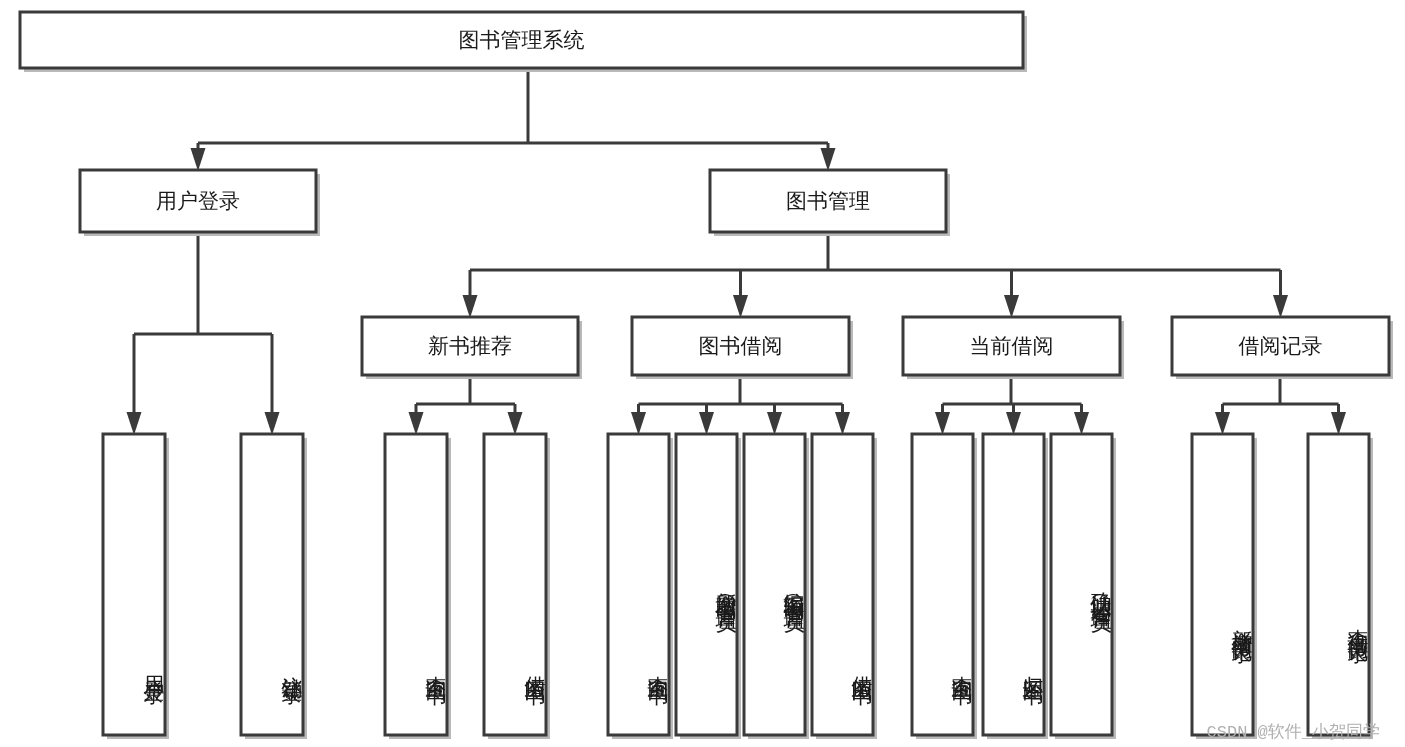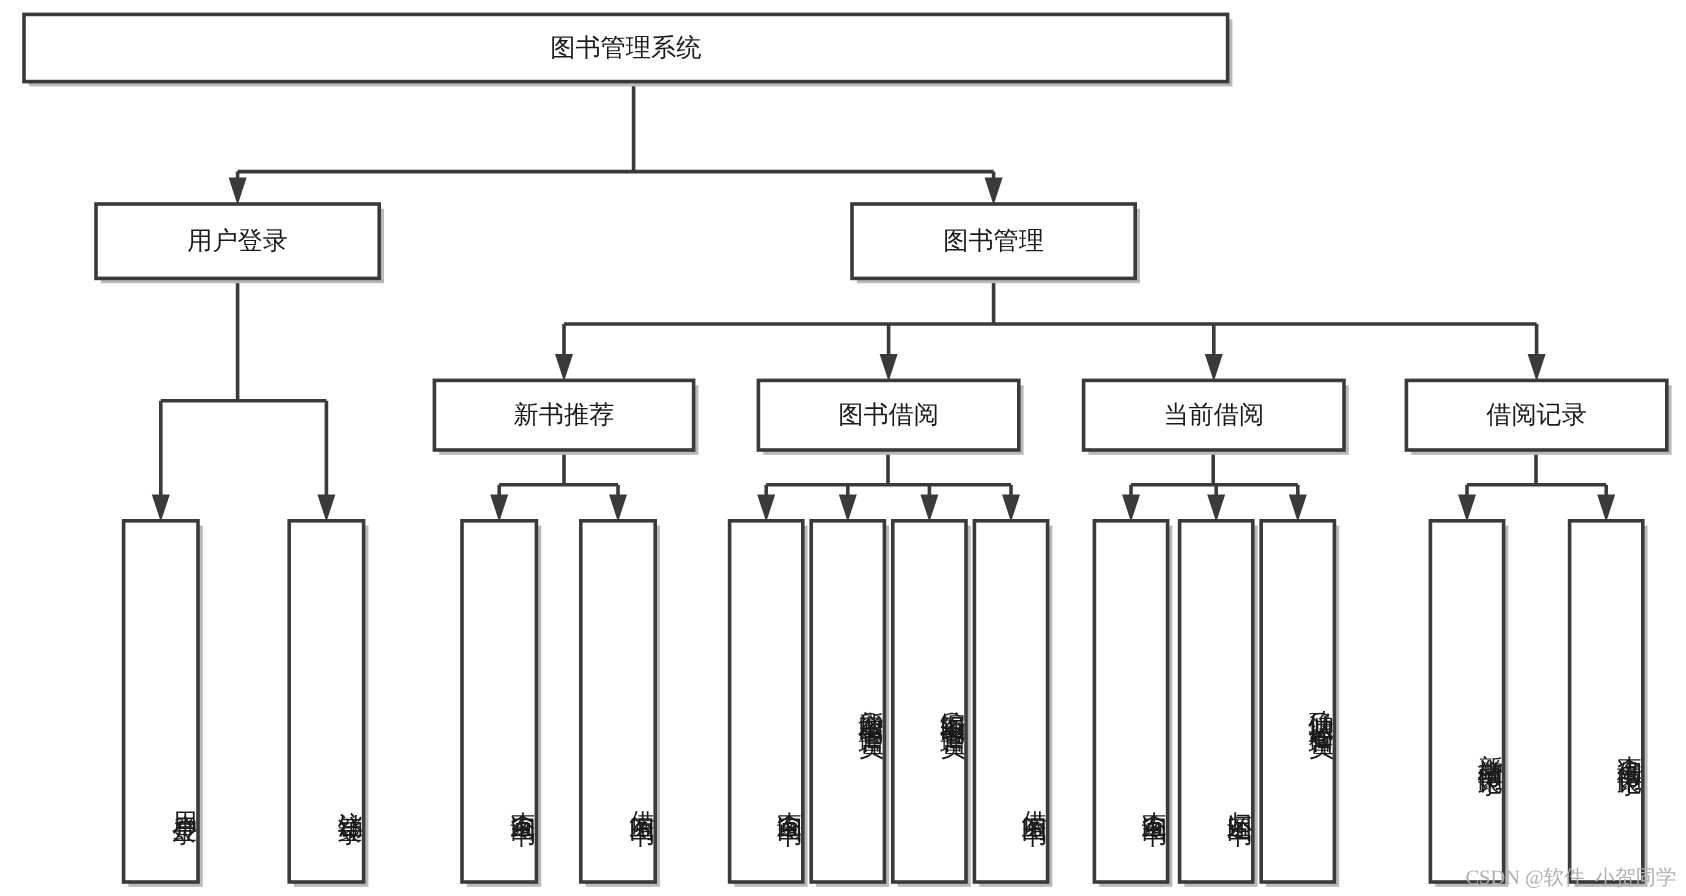--- a/index.html
+++ b/index.html
@@ -63,23 +63,23 @@
     color: #1a1a1a;
     letter-spacing: 3px;
     display: flex;
     align-items: flex-start;
     justify-content: center;
     white-space: nowrap;
     pointer-events: none;
   }
   .watermark {
     position: absolute;
-    right: 8px;
+    right: 25px;
     bottom: 4px;
-    font-family: Liberation Serif, serif;
+    font-family: Liberation Mono, monospace;
     font-size: 17px;
     color: #b0b0b0;
     white-space: nowrap;
   }
 </style>
 </head>
 <body>
 
 <div id="diagram-root">
 

